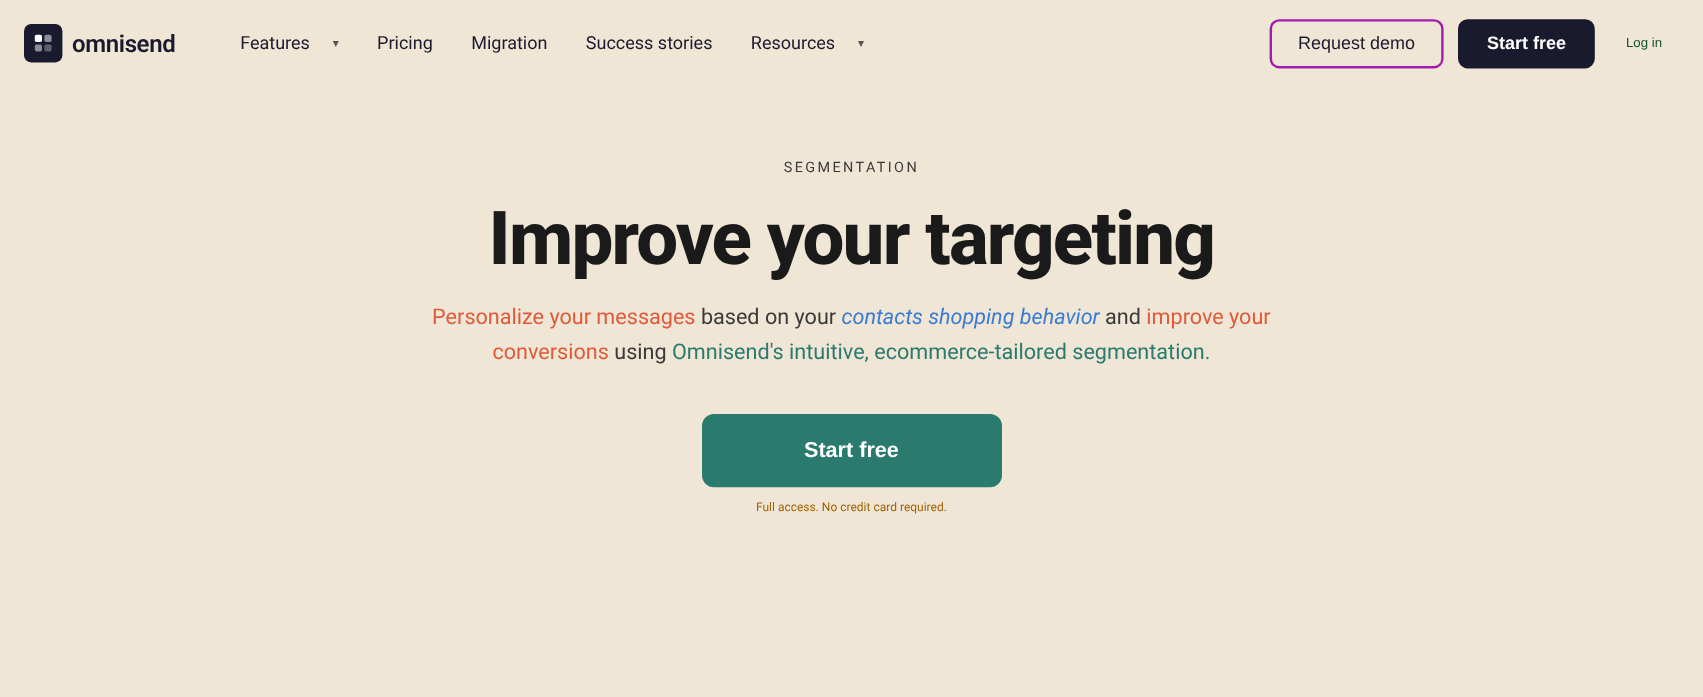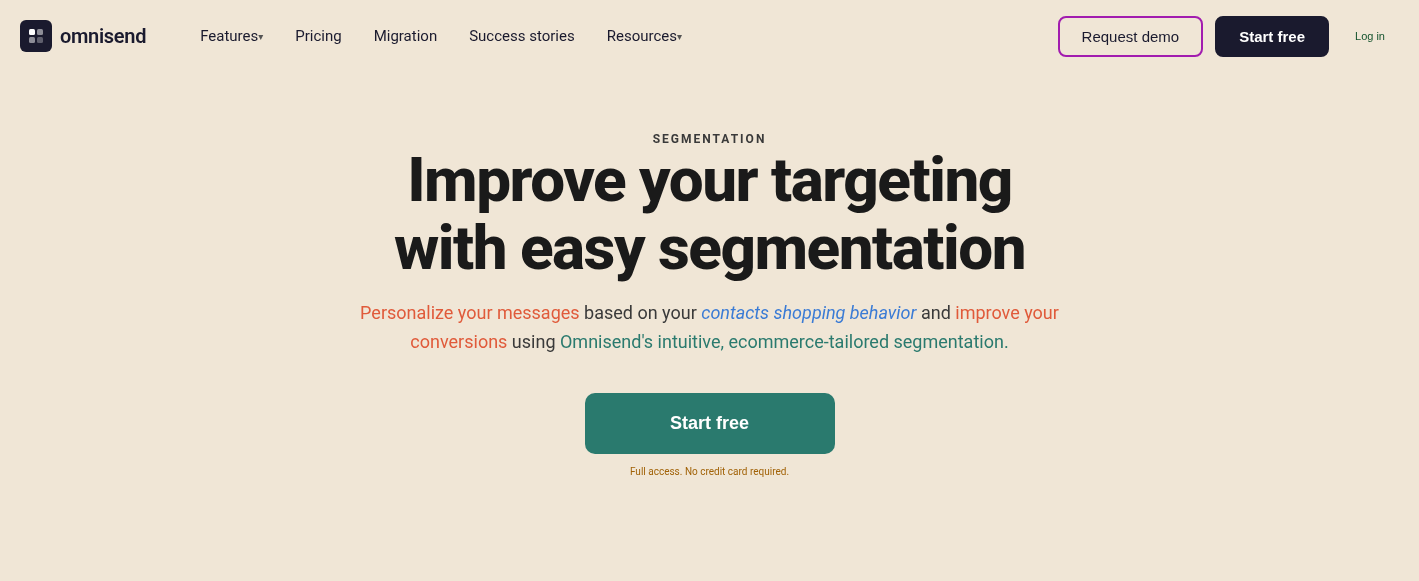--- a/index.html
+++ b/index.html
@@ -60,21 +60,21 @@
 
     .nav-links {
       display: flex;
       align-items: center;
       gap: 4px;
     }
 
     .nav-link {
       display: flex;
       align-items: center;
-      gap: 0;
+      gap: 19px;
       padding: 8px 14px;
       font-size: 15px;
       color: #1a1a2e;
       cursor: pointer;
       border-radius: 6px;
       text-decoration: none;
       font-weight: 400;
       white-space: nowrap;
     }
 
@@ -128,24 +128,25 @@
       display: flex;
       flex-direction: column;
       align-items: center;
       justify-content: center;
       padding: 60px 40px 40px;
       text-align: center;
     }
 
     .hero-tag {
       font-size: 12px;
-      font-weight: 700;
+      font-weight: 400;
       letter-spacing: 2px;
       color: #3a3a3a;
       text-transform: uppercase;
+      margin-bottom: 20px;
     }
 
     .hero-title {
       font-size: 62px;
       font-weight: 800;
       color: #1a1a1a;
       line-height: 1.1;
       letter-spacing: -1.5px;
       max-width: 800px;
       margin-bottom: 17px;
@@ -234,21 +235,20 @@
     <button class="btn-request-demo">Request demo</button>
     <button class="btn-start-free-nav">Start free</button>
     <button class="btn-login">Log in</button>
   </div>
 </nav>
 
 <section class="hero">
   <div class="hero-tag">SEGMENTATION</div>
   <h1 class="hero-title">
     <span>Improve your targeting</span><br>
-    <span>with easy segmentation</span>
   </h1>
   <p class="hero-subtitle">
     <span class="highlight-red">Personalize your messages</span>
     <span> based on your </span>
     <span class="highlight-blue">contacts shopping behavior</span>
     <span> and </span>
     <span class="highlight-red">improve your conversions</span>
     <span> using </span>
     <span class="highlight-teal">Omnisend's intuitive, ecommerce-tailored segmentation.</span>
   </p>

